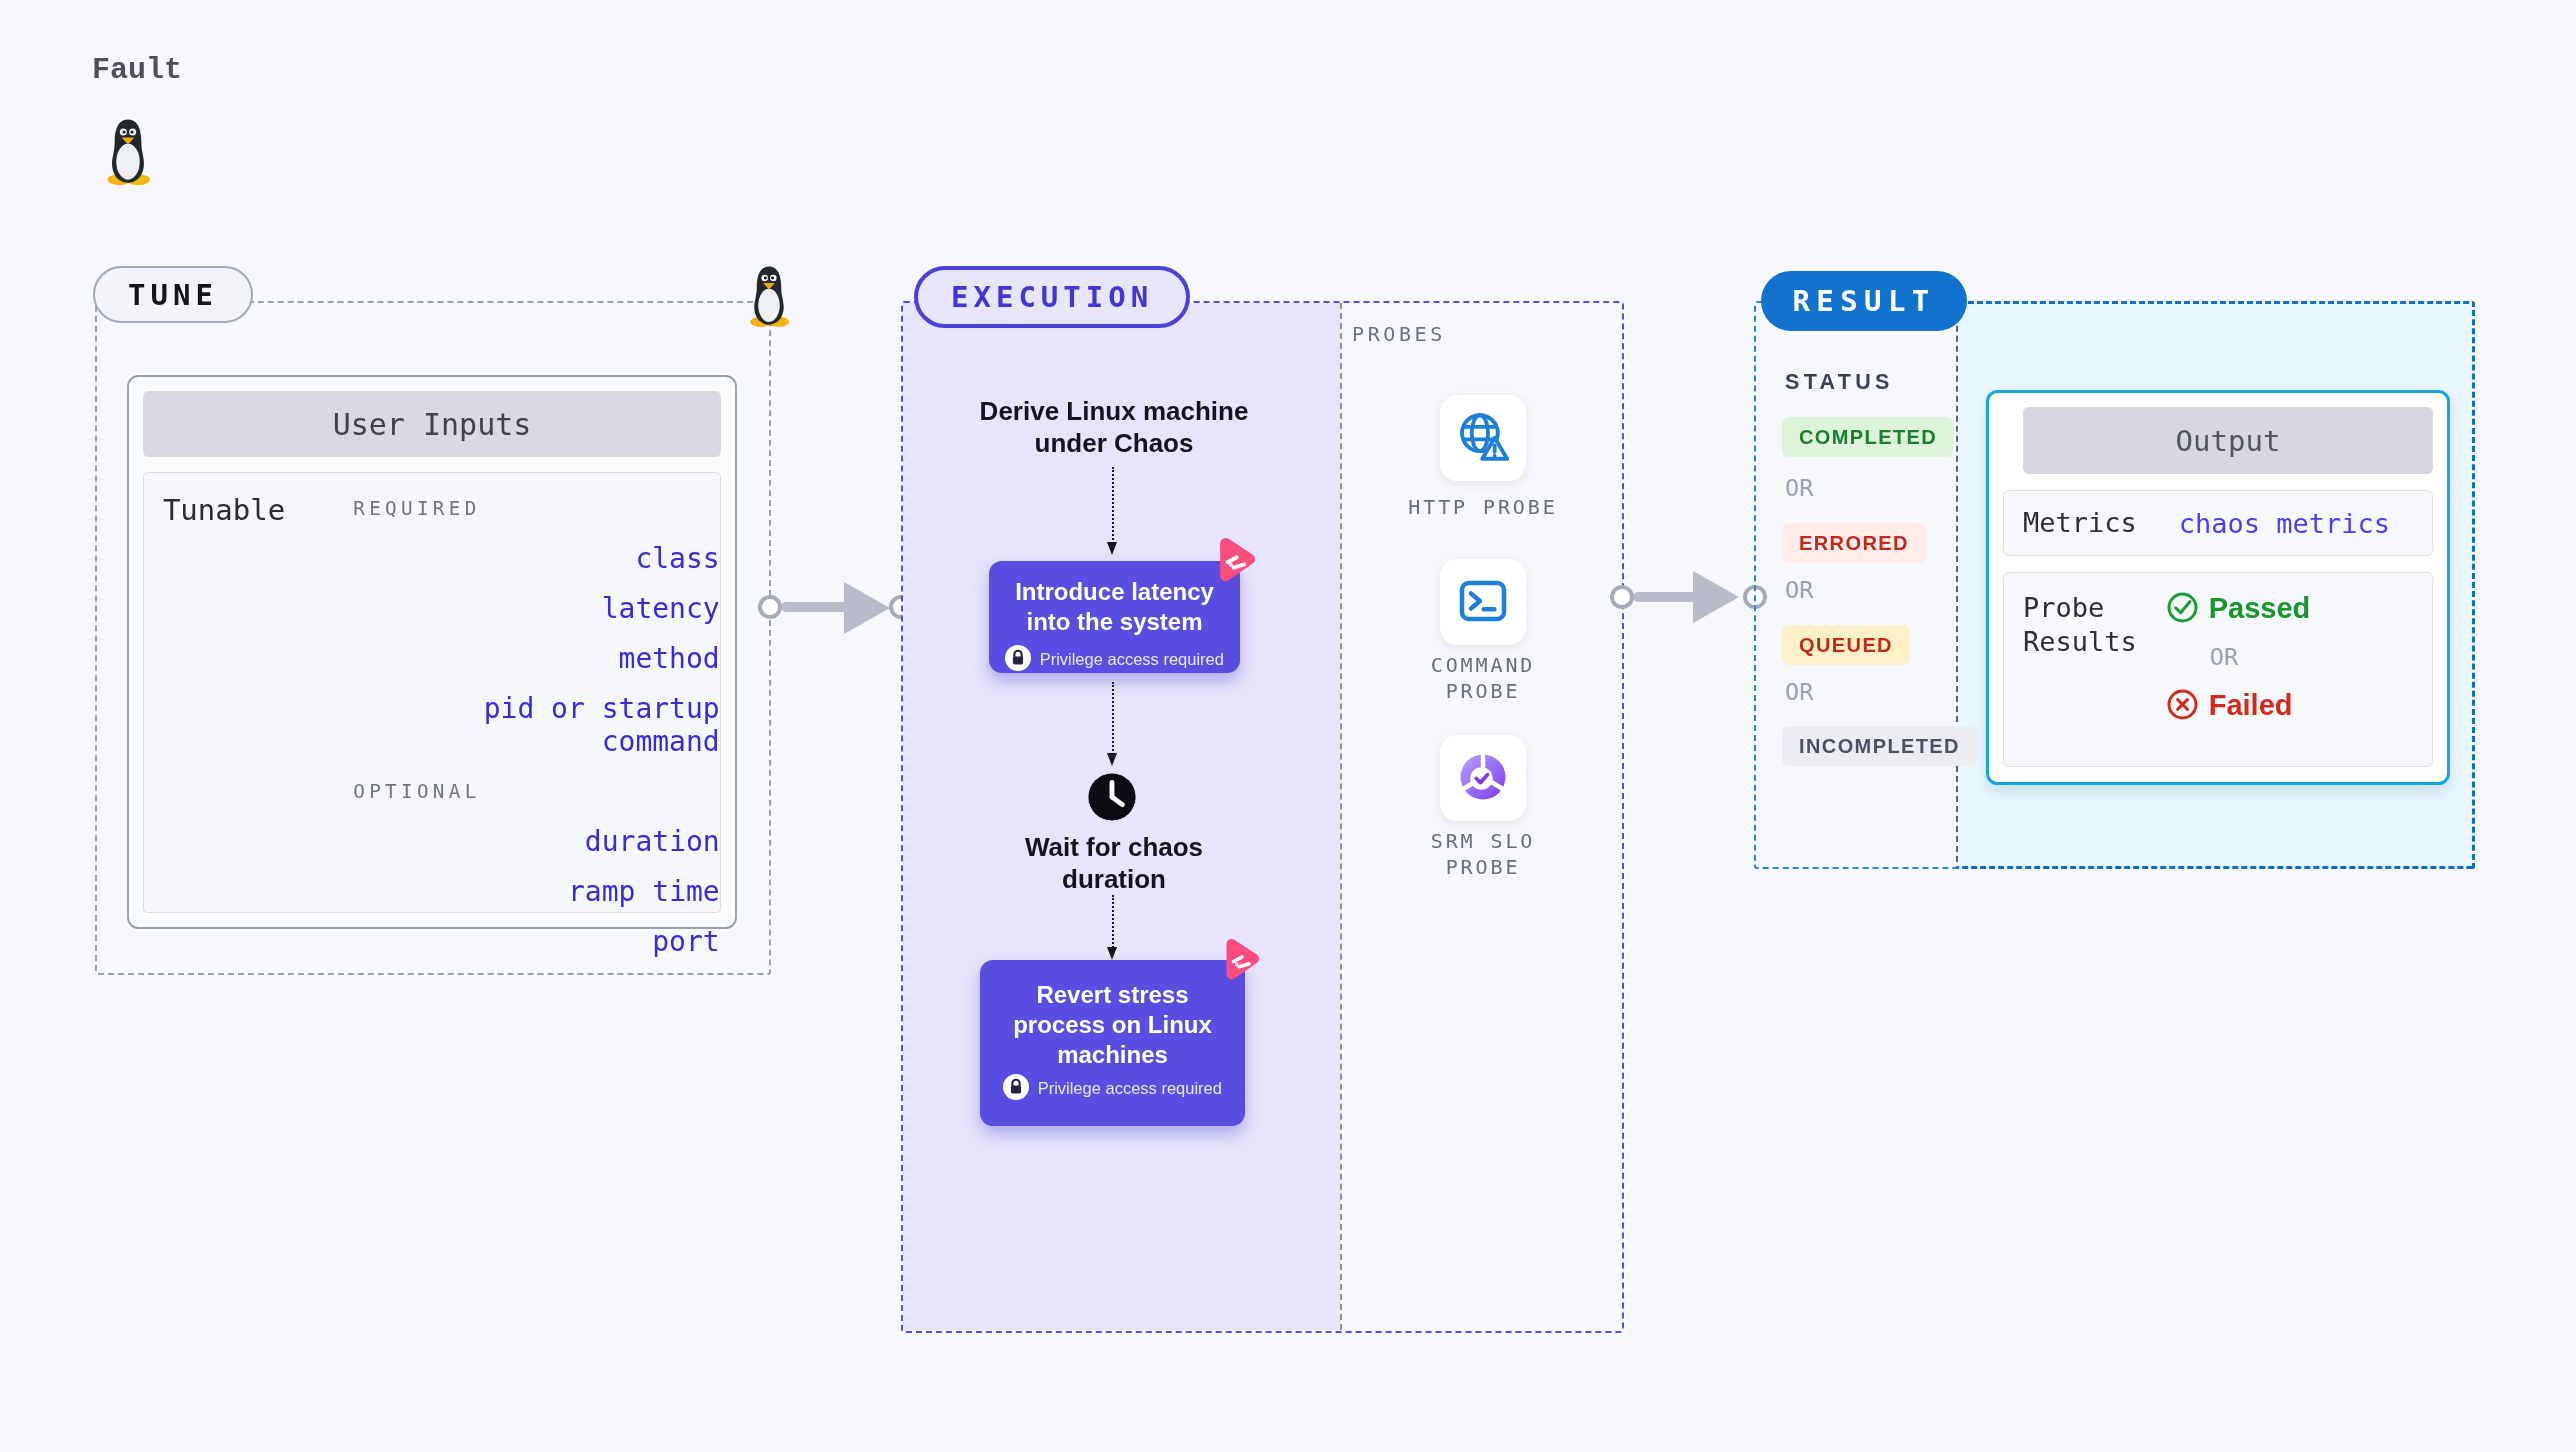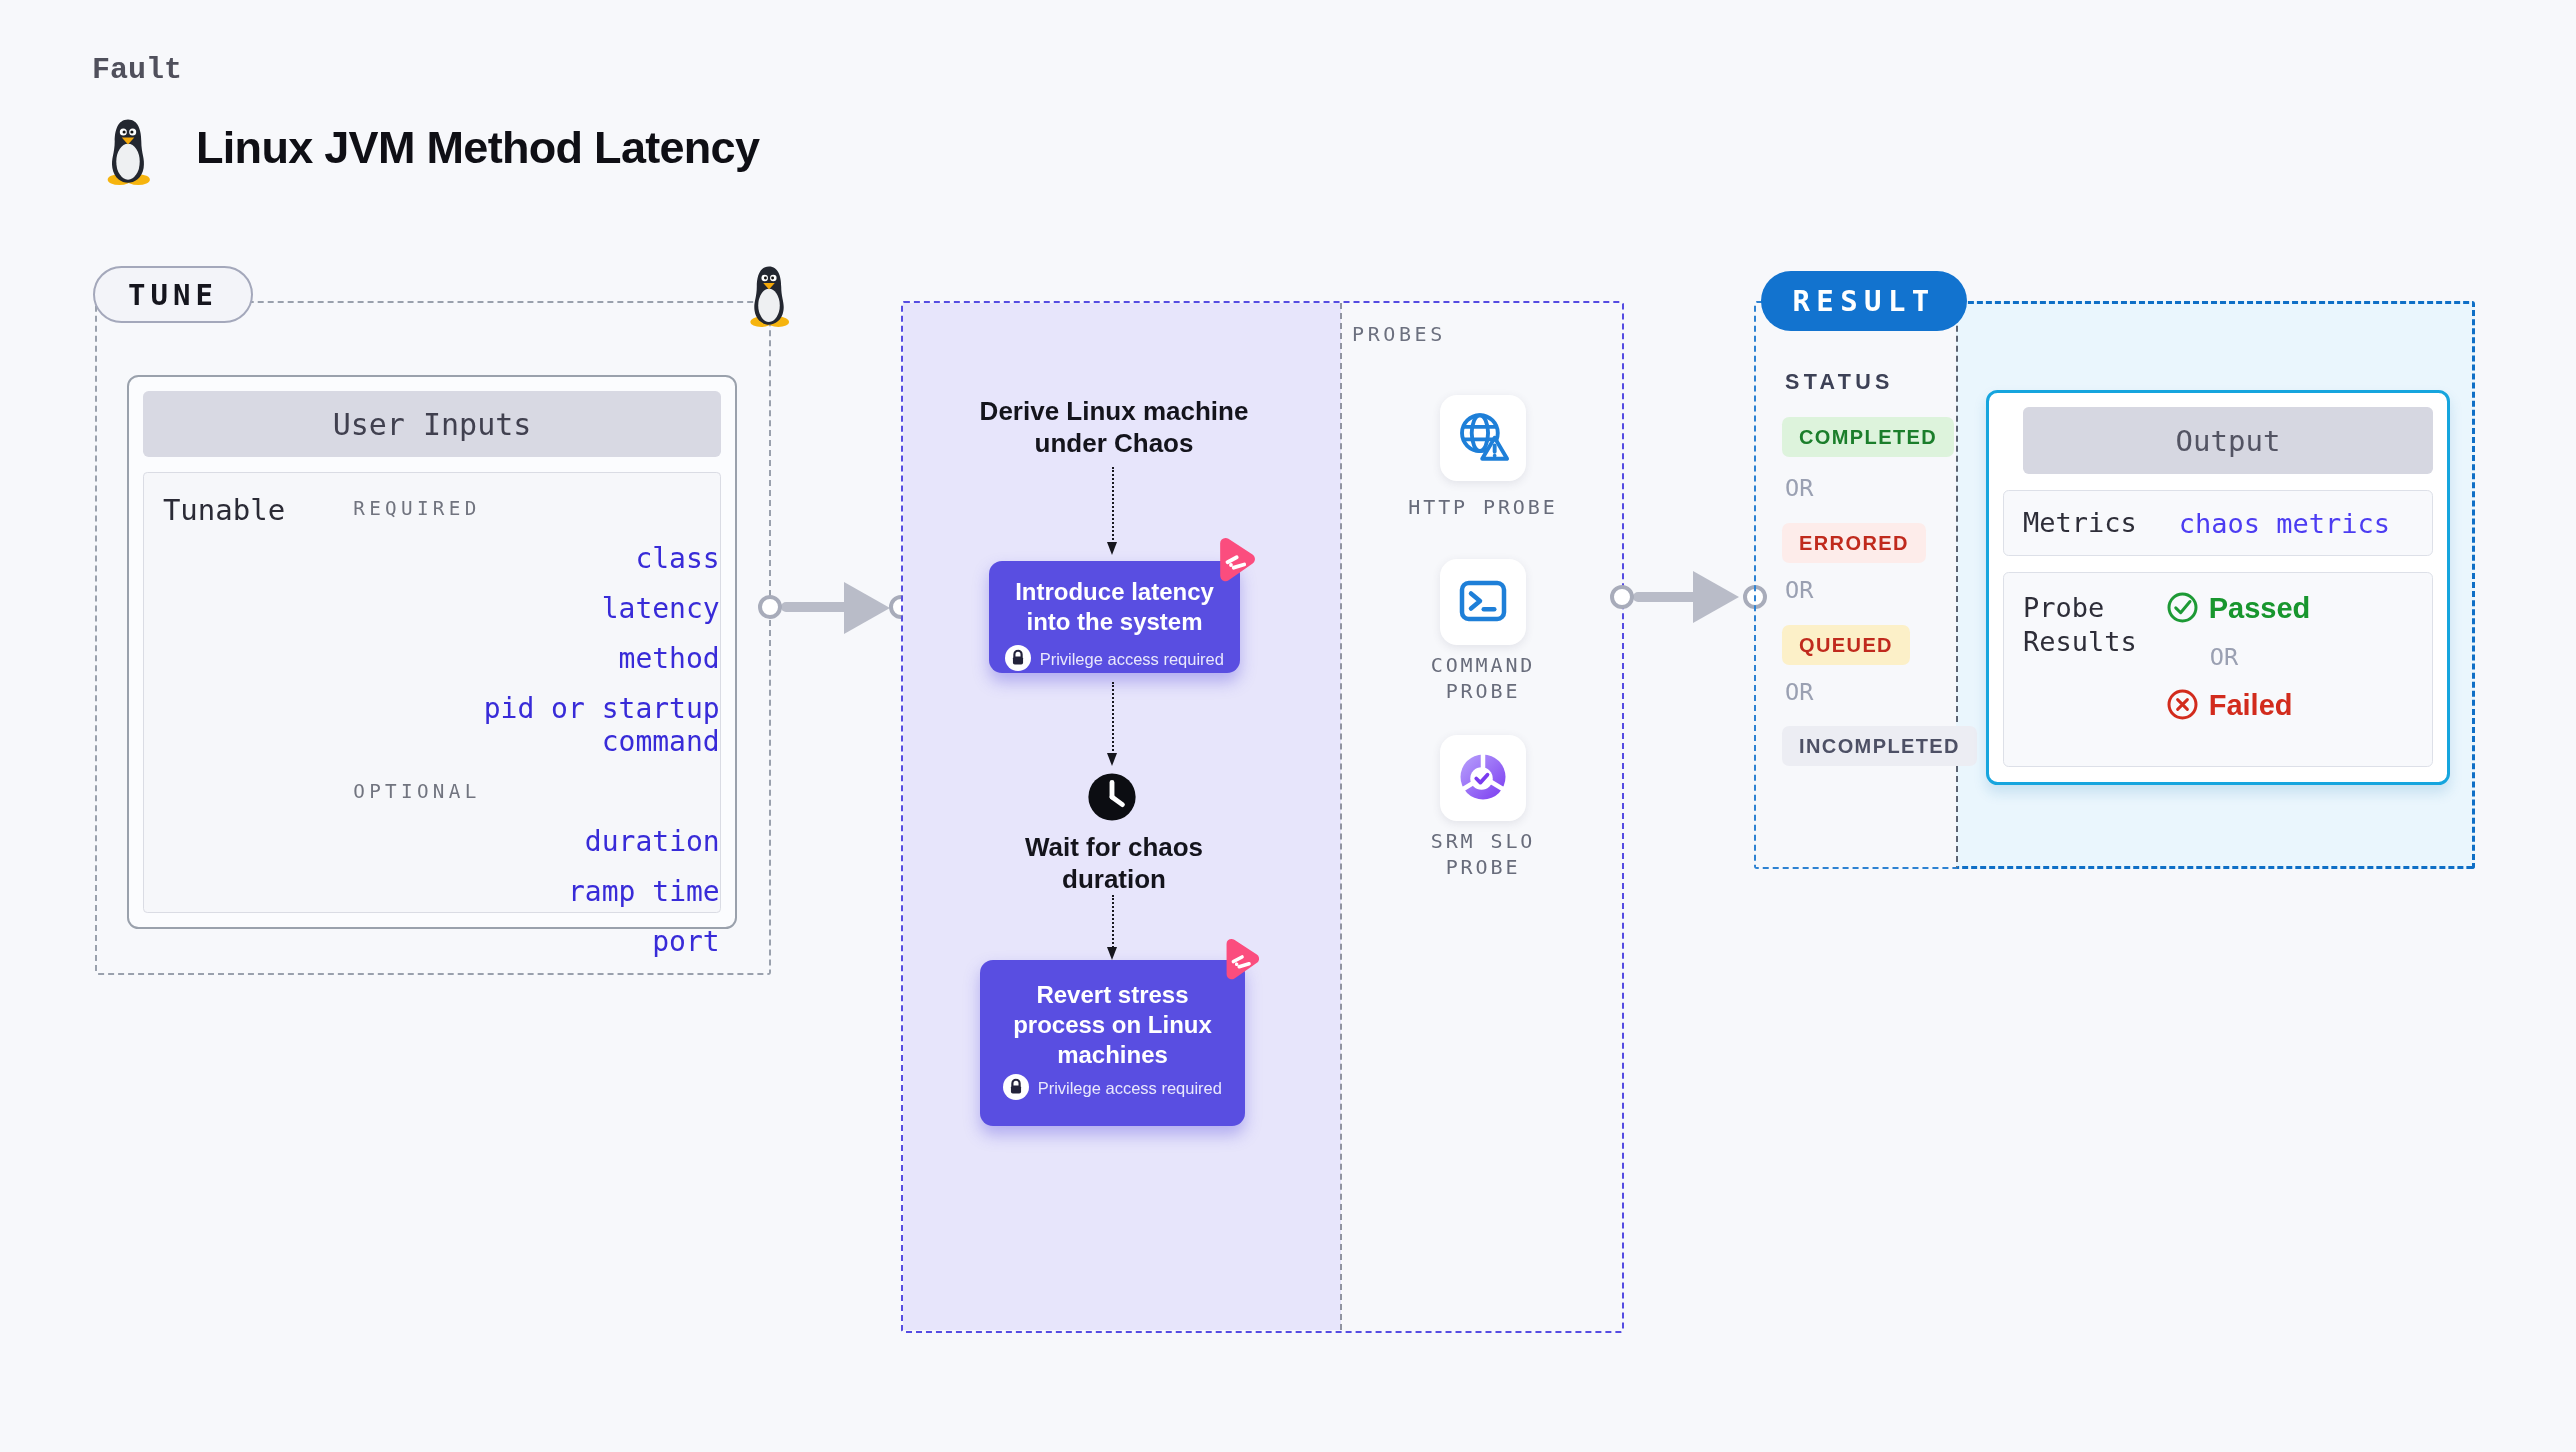--- a/index.html
+++ b/index.html
@@ -112,21 +112,20 @@
       <ellipse cx="45" cy="80" rx="15" ry="7" fill="#f6b40e"></ellipse>
       <path d="M32 3 C19 3 15 17 15 31 C15 47 10 53 12 65 C14 78 24 84 32 84 C40 84 50 78 52 65 C54 53 49 47 49 31 C49 17 45 3 32 3 Z" fill="#232730"></path>
       <ellipse cx="32" cy="57" rx="15" ry="23" fill="#eef0f2"></ellipse>
       <circle cx="26" cy="19" r="4.5" fill="#ffffff"></circle>
       <circle cx="38" cy="19" r="4.5" fill="#ffffff"></circle>
       <circle cx="27" cy="19" r="2" fill="#111111"></circle>
       <circle cx="37" cy="19" r="2" fill="#111111"></circle>
       <path d="M24 26 L40 26 L32 35 Z" fill="#f6a90a"></path>
     </svg>
   </div>
-  <div class="abs page-title">Linux JVM Method Latency</div>
 
   <div class="abs tune-rect"></div>
   <div class="abs pill tune-badge">TUNE</div>
   <div class="abs" style="left:746px;top:264px;width:46px;height:64px;z-index:6;">
     <svg viewBox="0 0 64 88" width="46" height="64">
       <ellipse cx="21" cy="80" rx="15" ry="7" fill="#f6b40e"></ellipse>
       <ellipse cx="45" cy="80" rx="15" ry="7" fill="#f6b40e"></ellipse>
       <path d="M32 3 C19 3 15 17 15 31 C15 47 10 53 12 65 C14 78 24 84 32 84 C40 84 50 78 52 65 C54 53 49 47 49 31 C49 17 45 3 32 3 Z" fill="#232730"></path>
       <ellipse cx="32" cy="57" rx="15" ry="23" fill="#eef0f2"></ellipse>
       <circle cx="26" cy="19" r="4.5" fill="#ffffff"></circle>
@@ -156,20 +155,21 @@
   </div>
 
   <div class="abs conn-line" style="left:781px;top:602px;width:80px;"></div>
   <div class="abs conn-arrow" style="left:844px;top:582px;"></div>
   <div class="abs conn-dot" style="left:758px;top:595px;"></div>
   <div class="abs conn-dot" style="left:889px;top:595px;"></div>
 
   <div class="abs exec-fill"></div>
   <div class="abs exec-rect"></div>
   <div class="abs exec-divider"></div>
+  <div class="abs pill exec-badge">EXECUTION</div>
 
   <div class="abs flow-text" style="left:949px;top:395px;width:330px;">
     <div>Derive Linux machine</div>
     <div>under Chaos</div>
   </div>
 
   <div class="abs dotted-arrow" style="left:1112px;top:467px;height:80px;"></div>
 
   <div class="abs chaos-card" style="left:989px;top:561px;width:251px;height:112px;padding-top:15.8px;">
     <div class="card-line">Introduce latency</div>

